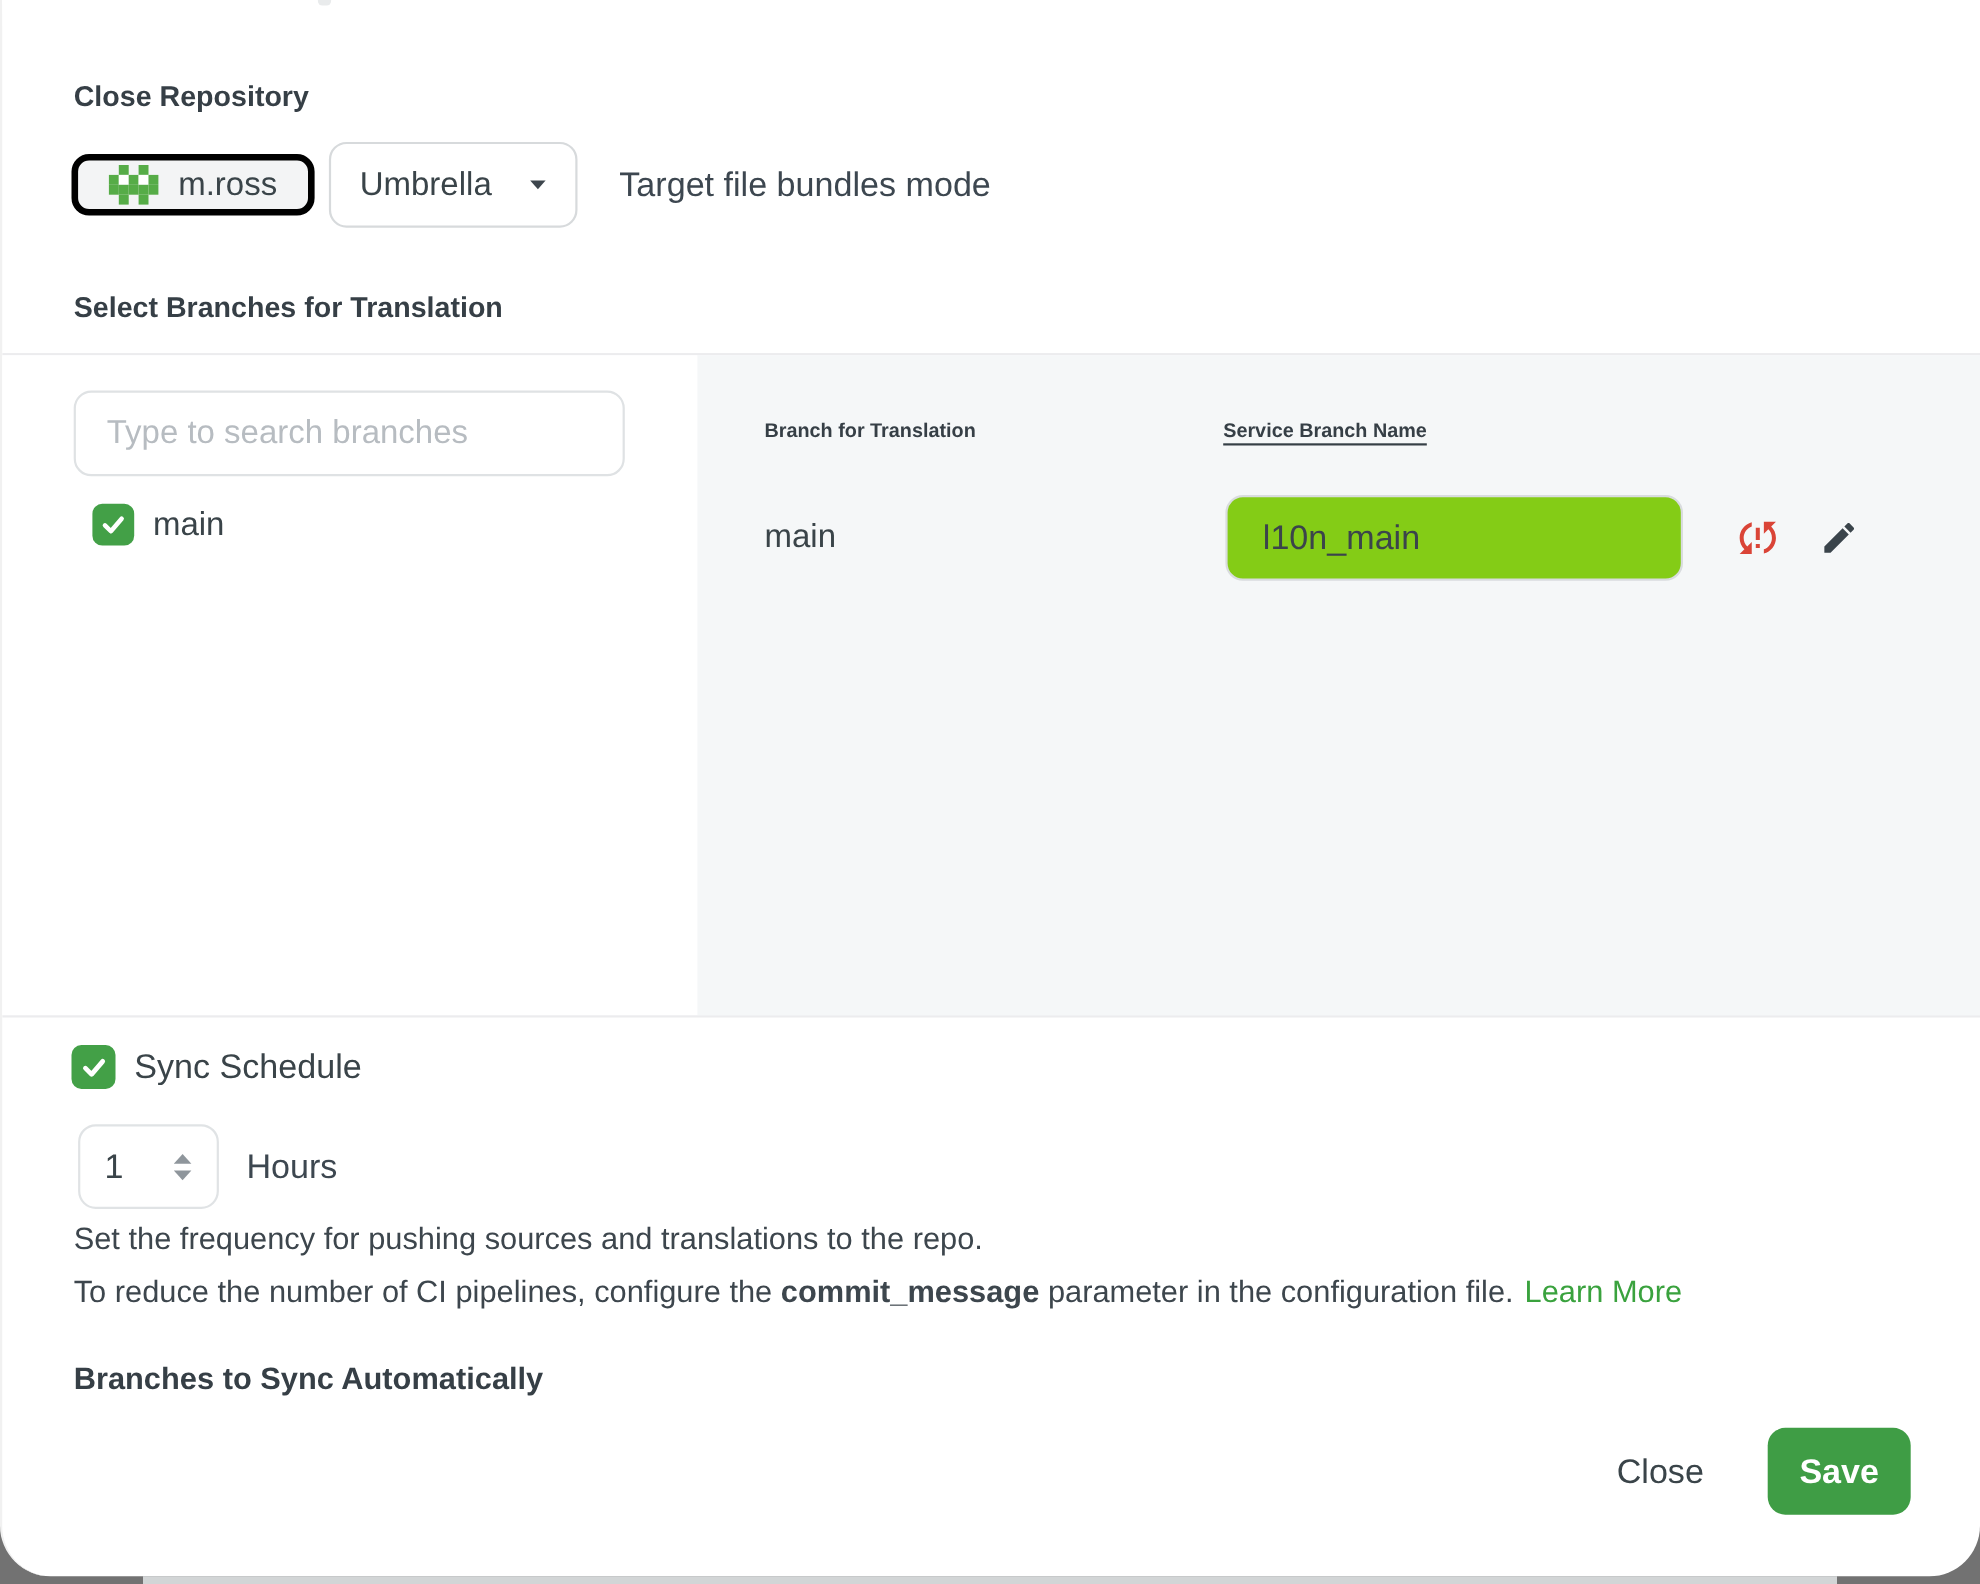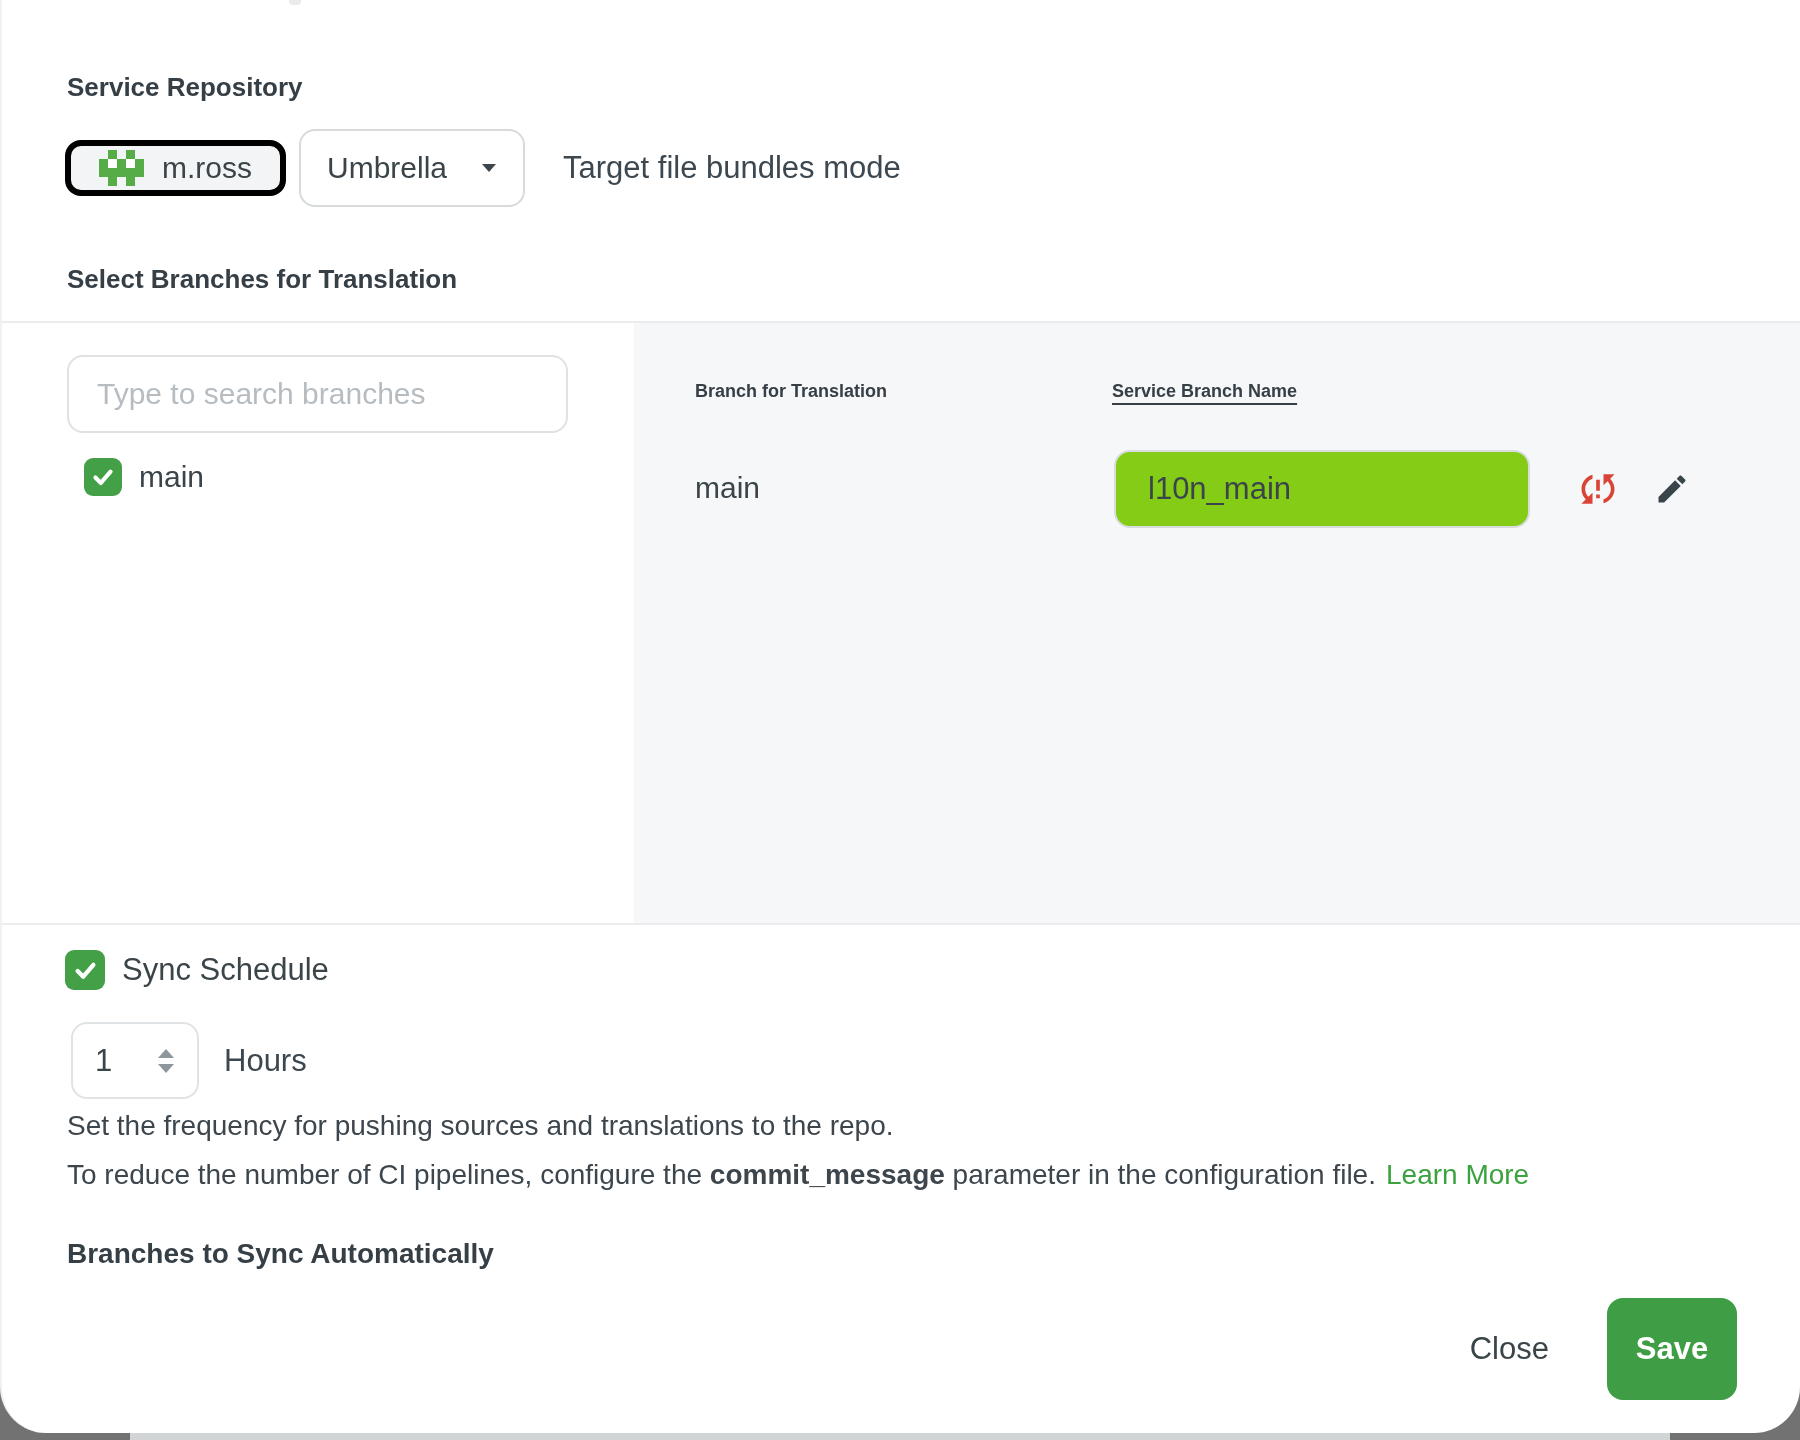--- a/index.html
+++ b/index.html
@@ -65,34 +65,34 @@
   .help { position:absolute; left:65px; font-size:28px; color:#3d464d; }
   #help-freq { top:1110px; }
   #help-ci { top:1159px; }
   #help-ci b { font-weight:700; }
   .learn-more { color:#3aa23e; margin-left:10px; cursor:pointer; text-decoration:none; font-size:28px; }
 
   #h-auto { position:absolute; left:65px; top:1238px; height:33px; overflow:hidden; font-size:28px; font-weight:700; color:#363f46; }
 
   .footer { position:absolute; top:1298px; right:63px; display:flex; align-items:center; gap:58px; }
   .close-btn { background:none; border:none; font-family:"Liberation Sans",sans-serif; font-size:31px; font-weight:500; color:#3a4449; cursor:pointer; }
-  .save-btn { width:130px; height:102px; background:#3f9d45; border:none; border-radius:16px;
+  .save-btn { width:130px; height:79px; background:#3f9d45; border:none; border-radius:16px;
               font-family:"Liberation Sans",sans-serif; font-size:31px; font-weight:700; color:#fff; cursor:pointer; }
 </style>
 </head>
 <body>
 
 <div class="stage">
   <div class="backdrop"></div>
   <div class="bottom-strip"></div>
 
   <div class="modal">
     <div class="top-nub"></div>
 
-    <div class="h1" id="h-repo">Service Repository</div>
+    <div class="h1" id="h-repo">Close Repository</div>
 
     <div class="chip-row">
       <div class="repo-chip">
         <span class="pixel-icon">
             <span></span>
             <span class="p"></span>
             <span></span>
             <span class="p"></span>
             <span></span>
             <span class="p"></span>

